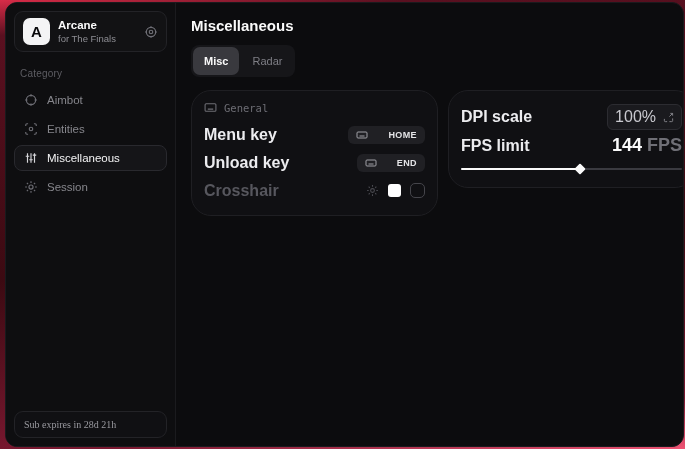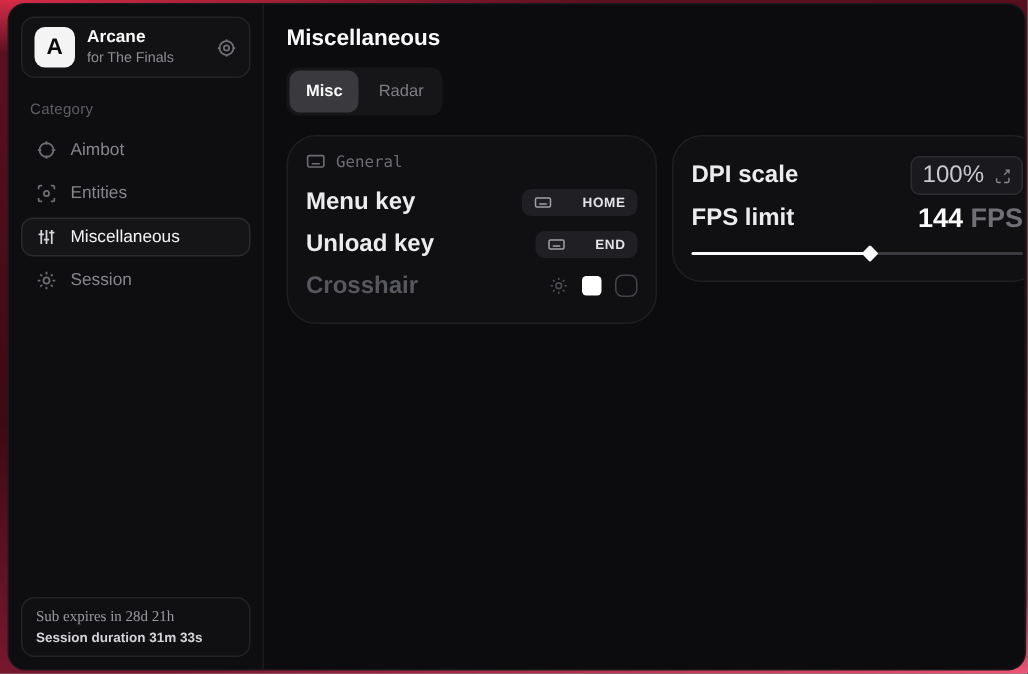--- a/index.html
+++ b/index.html
@@ -174,21 +174,20 @@
             <circle cx="12" cy="12" r="3.5"></circle>
             <path d="M12 2v3M12 19v3M2 12h3M19 12h3M4.9 4.9l2.1 2.1M17 17l2.1 2.1M19.1 4.9L17 7M7 17l-2.1 2.1"></path>
           </svg>
         </span>
         <span>Session</span>
       </div>
     </div>
 
     <div class="sub-box">
       <div class="sub-line1">Sub expires in 28d 21h</div>
-      <div class="sub-line2">Session duration 31m 33s</div>
     </div>
   </div>
 
   <div class="main">
     <div class="page-title">Miscellaneous</div>
 
     <div class="tabs">
       <div class="tab active">Misc</div>
       <div class="tab">Radar</div>
     </div>

